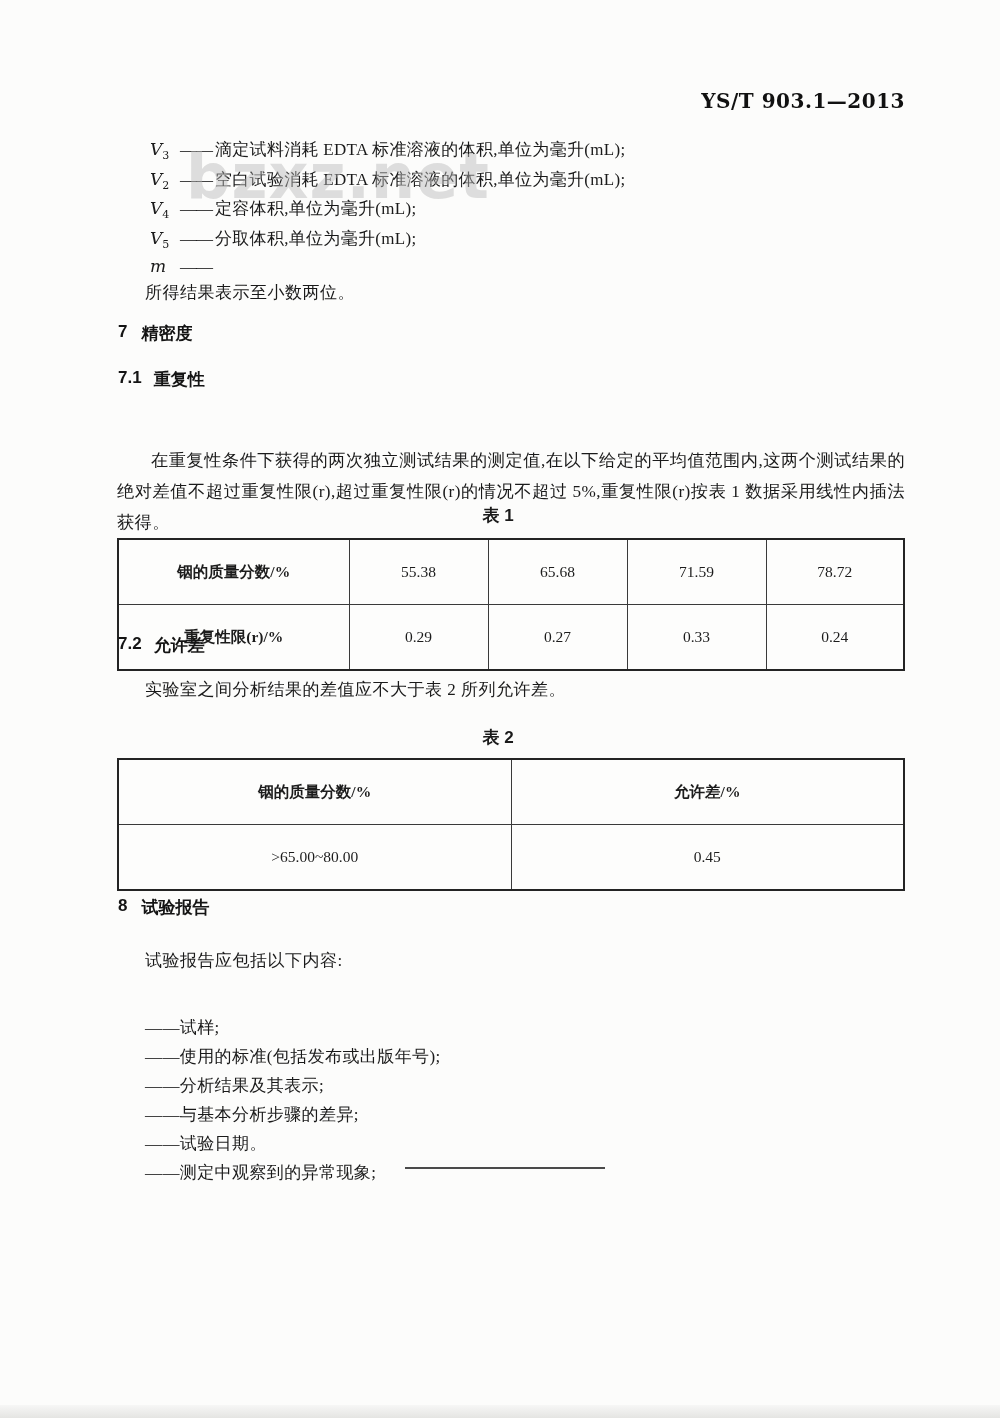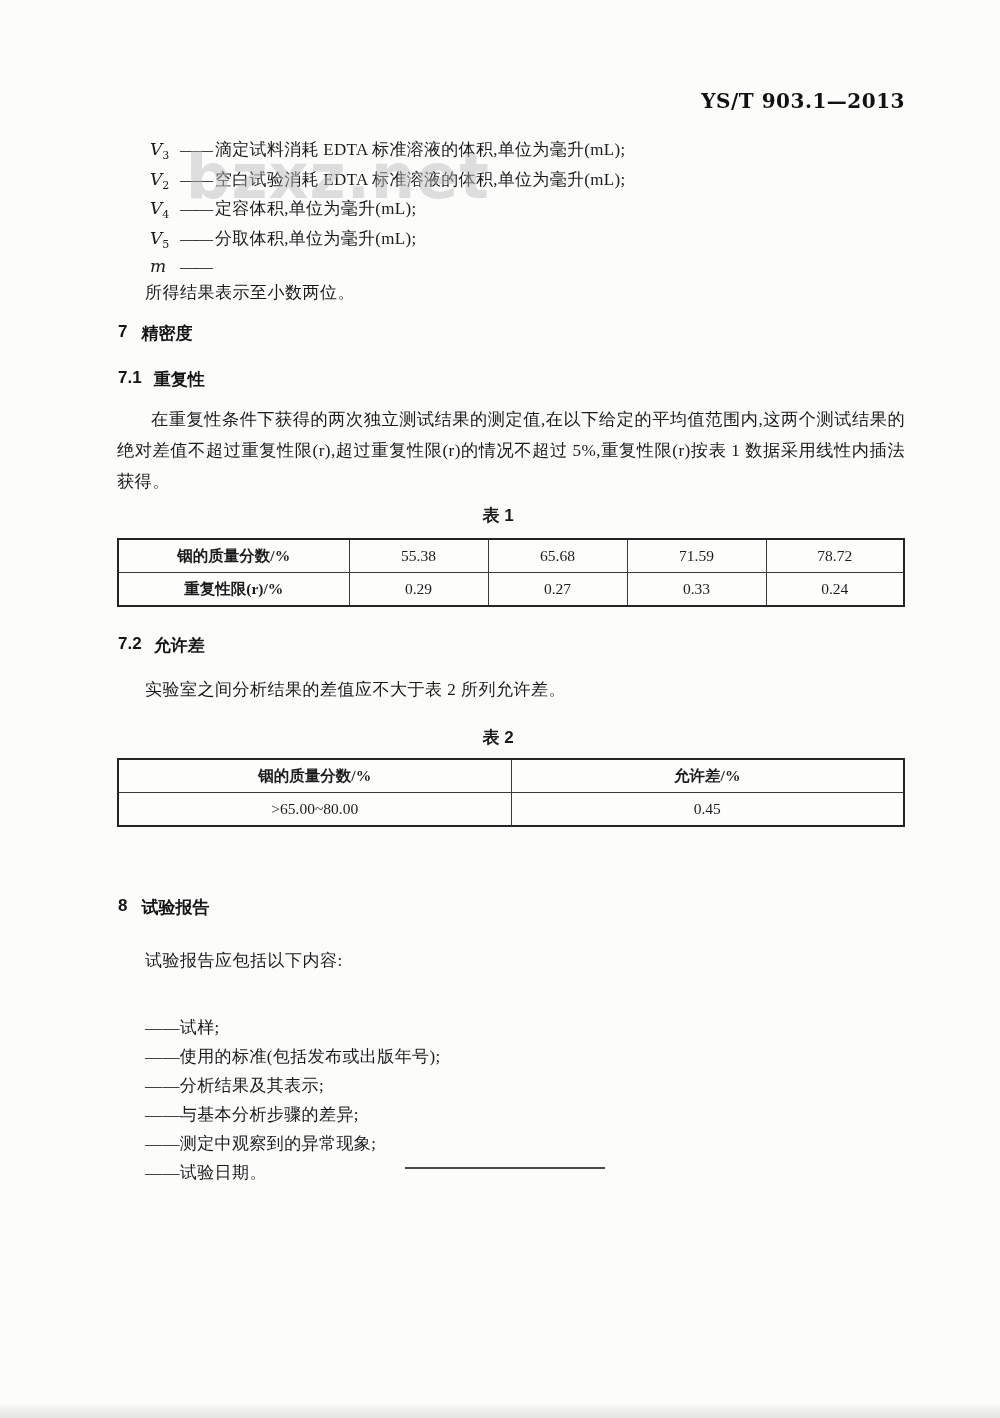--- a/index.html
+++ b/index.html
@@ -96,21 +96,21 @@
   
   .para {
     position: absolute;
     left: 117px;
     width: 788px;
     font-size: 17.2px;
     line-height: 31px;
     text-align: justify;
     letter-spacing: 0.4px;
   }
-  .para.indent { text-indent: 34px; }
+  .para.indent { text-indent: 34px; margin-top: 41px; }
   .line-single {
     position: absolute;
     left: 145px;
     font-size: 17px;
     letter-spacing: 0.5px;
   }
   
   .tbl-caption {
     position: absolute;
     left: 105px;
@@ -128,21 +128,21 @@
     border-collapse: collapse;
     table-layout: fixed;
     background: #fdfdfc;
   }
   .doc-table td, .doc-table th {
     border: 1px solid #3a3a3a;
     text-align: center;
     vertical-align: middle;
     font-size: 15.5px;
     font-weight: normal;
-    padding: 0;
+    padding: 16px;
     color: #1c1c1c;
   }
   .doc-table { border: 2px solid #242424; }
   .doc-table .lbl { font-weight: bold; font-size: 15.5px; }
   #table1 td { height: 32px; }
   #table2 td, #table2 th { height: 32px; }
   
   .end-rule {
     position: absolute;
     left: 405px;
@@ -278,21 +278,21 @@
     <span>试验报告</span>
   </div>
 
   <div class="line-single" style="top:949px">试验报告应包括以下内容:</div>
 
   <div class="report-list">
     <div class="report-item">——试样;</div>
     <div class="report-item">——使用的标准(包括发布或出版年号);</div>
     <div class="report-item">——分析结果及其表示;</div>
     <div class="report-item">——与基本分析步骤的差异;</div>
+    <div class="report-item">——试验日期。</div>
     <div class="report-item">——测定中观察到的异常现象;</div>
-    <div class="report-item">——试验日期。</div>
   </div>
 
   <div class="end-rule"></div>
 
   <div class="bottom-strip"></div>
 
 </div>
 
 </body></html>

